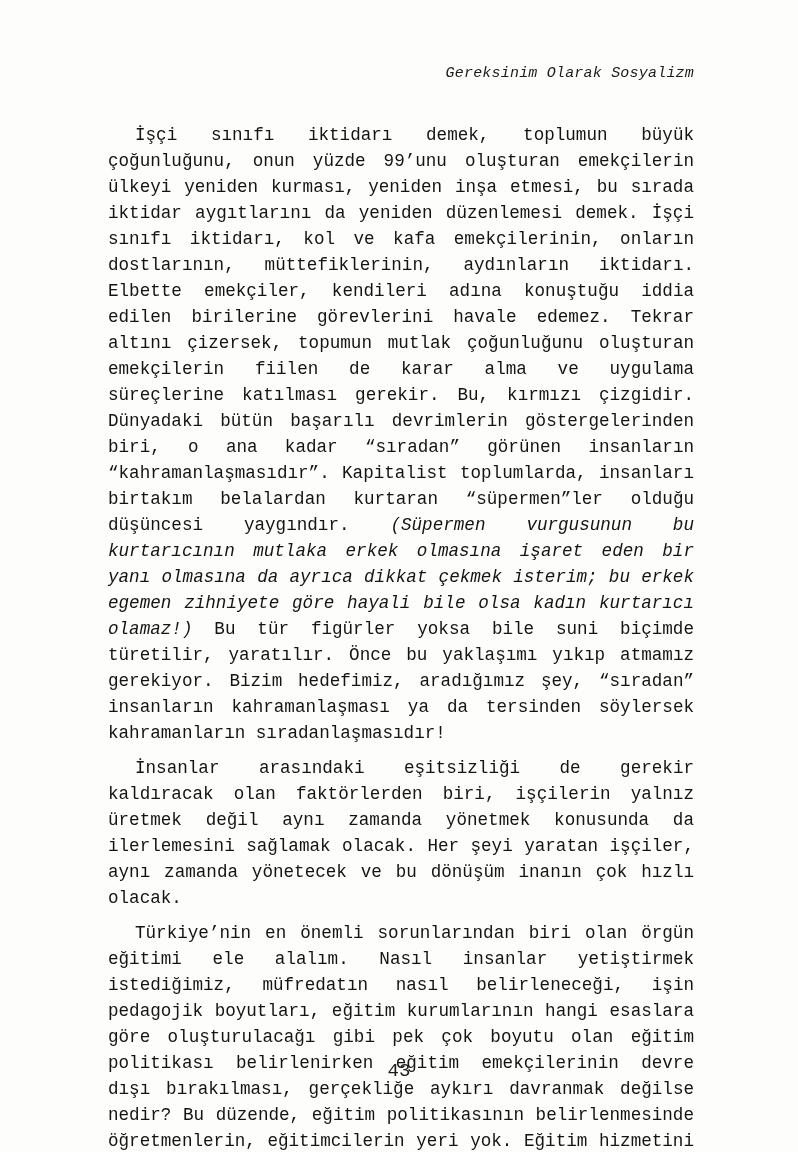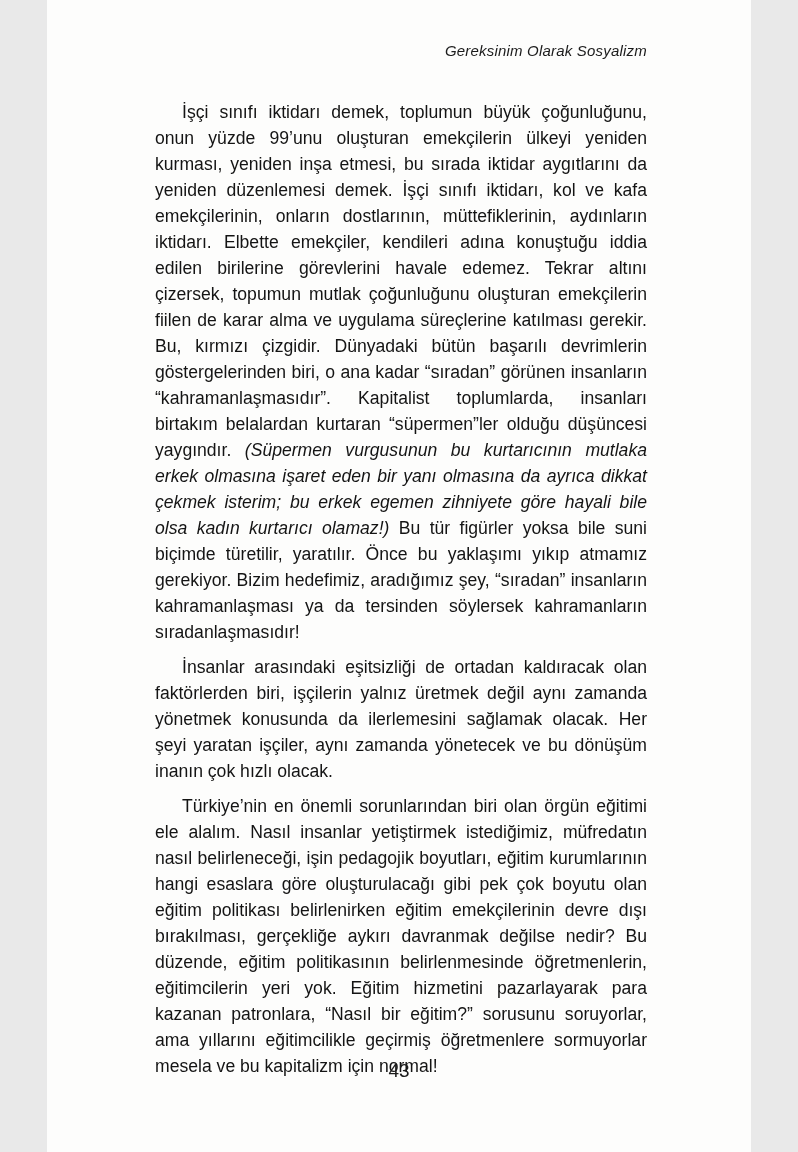--- a/index.html
+++ b/index.html
@@ -2,27 +2,27 @@
 <html><head>
 <meta charset="utf-8">
 <style>
   html, body {
     margin: 0;
     padding: 0;
     background: #e9e9e9;
   }
   .page {
     position: relative;
-    width: 704px;
+    width: 798px;
     height: 1152px;
     margin: 0 auto;
     background: #fdfdfc;
     box-sizing: border-box;
-    padding: 41px 104px 0 108px;
-    font-family: Liberation Sans, sans-serif;
+    padding: 64px 104px 0 108px;
+    font-family: Liberation Mono, monospace;
     color: #141414;
     overflow: hidden;
   }
   .running-header {
     text-align: right;
     font-style: italic;
     font-size: 15px;
     line-height: 20px;
     color: #1c1c1c;
     letter-spacing: 0.2px;
@@ -54,18 +54,18 @@
   }
 </style>
 </head>
 <body>
 
 <div class="page">
   <div class="running-header">Gereksinim Olarak Sosyalizm</div>
 
   <div class="body-text">
       <p class="para"><span class="run">İşçi sınıfı iktidarı demek, toplumun büyük çoğunluğunu, onun yüzde 99’unu oluşturan emekçilerin ülkeyi yeniden kurması, yeniden inşa etmesi, bu sırada iktidar aygıtlarını da yeniden düzenlemesi demek. İşçi sınıfı iktidarı, kol ve kafa emekçilerinin, onların dostlarının, müttefiklerinin, aydınların iktidarı. Elbette emekçiler, kendileri adına konuştuğu iddia edilen birilerine görevlerini havale edemez. Tekrar altını çizersek, topumun mutlak çoğunluğunu oluşturan emekçilerin fiilen de karar alma ve uygulama süreçlerine katılması gerekir. Bu, kırmızı çizgidir. Dünyadaki bütün başarılı devrimlerin göstergelerinden biri, o ana kadar “sıradan” görünen insanların “kahramanlaşmasıdır”. Kapitalist toplumlarda, insanları birtakım belalardan kurtaran “süpermen”ler olduğu düşüncesi yaygındır. </span><span class="run italic">(Süpermen vurgusunun bu kurtarıcının mutlaka erkek olmasına işaret eden bir yanı olmasına da ayrıca dikkat çekmek isterim; bu erkek egemen zihniyete göre hayali bile olsa kadın kurtarıcı olamaz!)</span><span class="run"> Bu tür figürler yoksa bile suni biçimde türetilir, yaratılır. Önce bu yaklaşımı yıkıp atmamız gerekiyor. Bizim hedefimiz, aradığımız şey, “sıradan” insanların kahramanlaşması ya da tersinden söylersek kahramanların sıradanlaşmasıdır!</span></p>
-      <p class="para"><span class="run">İnsanlar arasındaki eşitsizliği de ortadan kaldıracak olan faktörlerden biri, işçilerin yalnız üretmek değil aynı zamanda yönetmek konusunda da ilerlemesini sağlamak olacak. Her şeyi yaratan işçiler, aynı zamanda yönetecek ve bu dönüşüm inanın çok hızlı olacak.</span></p>
+      <p class="para"><span class="run">İnsanlar arasındaki eşitsizliği de gerekir kaldıracak olan faktörlerden biri, işçilerin yalnız üretmek değil aynı zamanda yönetmek konusunda da ilerlemesini sağlamak olacak. Her şeyi yaratan işçiler, aynı zamanda yönetecek ve bu dönüşüm inanın çok hızlı olacak.</span></p>
       <p class="para"><span class="run">Türkiye’nin en önemli sorunlarından biri olan örgün eğitimi ele alalım. Nasıl insanlar yetiştirmek istediğimiz, müfredatın nasıl belirleneceği, işin pedagojik boyutları, eğitim kurumlarının hangi esaslara göre oluşturulacağı gibi pek çok boyutu olan eğitim politikası belirlenirken eğitim emekçilerinin devre dışı bırakılması, gerçekliğe aykırı davranmak değilse nedir? Bu düzende, eğitim politikasının belirlenmesinde öğretmenlerin, eğitimcilerin yeri yok. Eğitim hizmetini pazarlayarak para kazanan patronlara, “Nasıl bir eğitim?” sorusunu soruyorlar, ama yıllarını eğitimcilikle geçirmiş öğretmenlere sormuyorlar mesela ve bu kapitalizm için normal!</span></p>
     </div>
 
   <div class="page-number">43</div>
 </div>
 
 </body></html>

